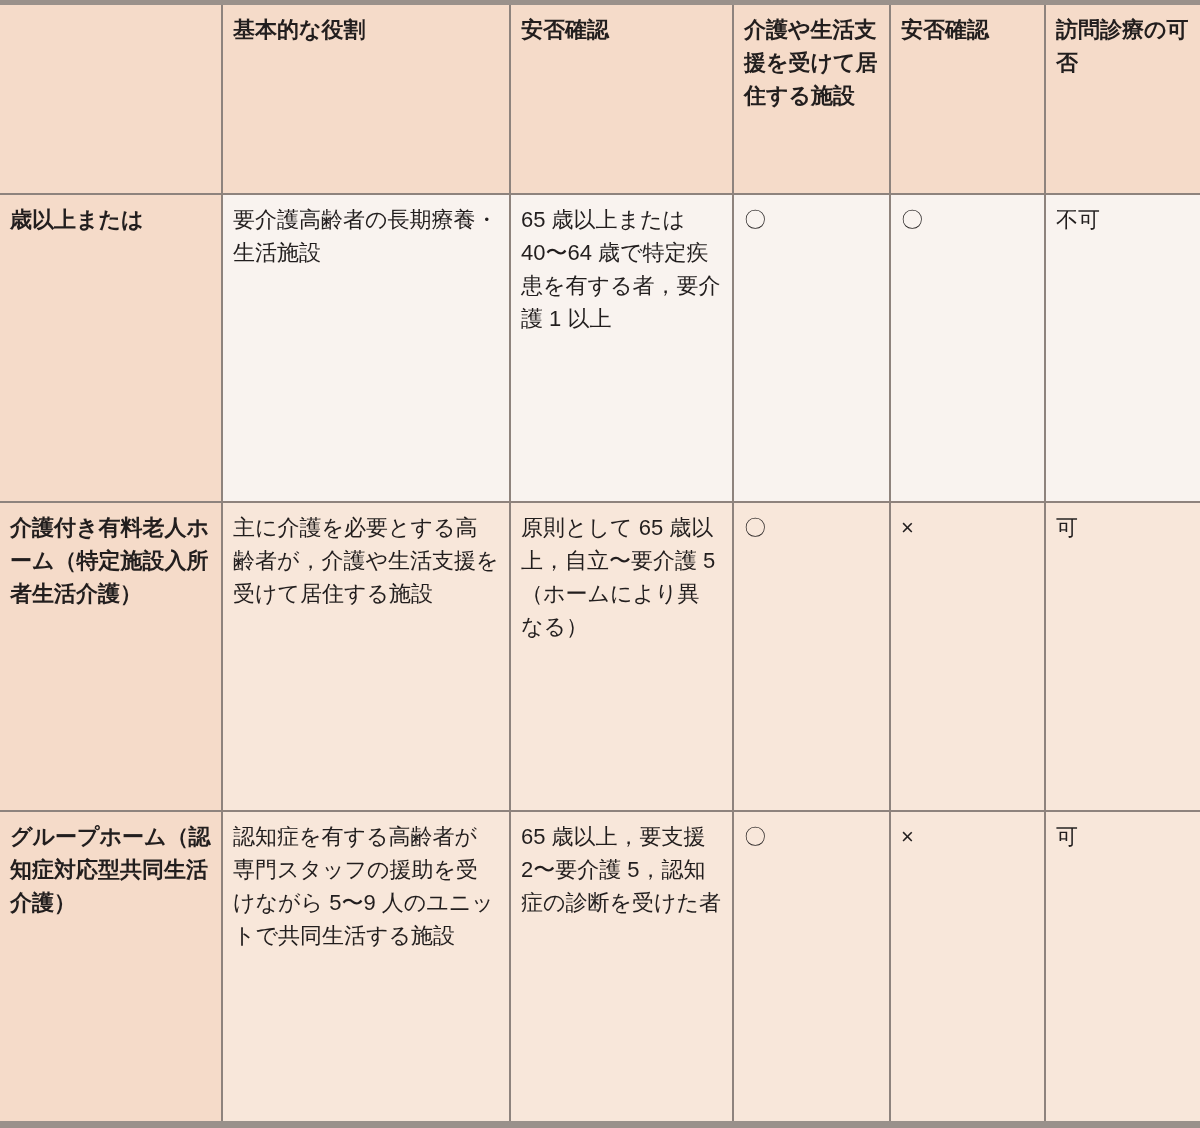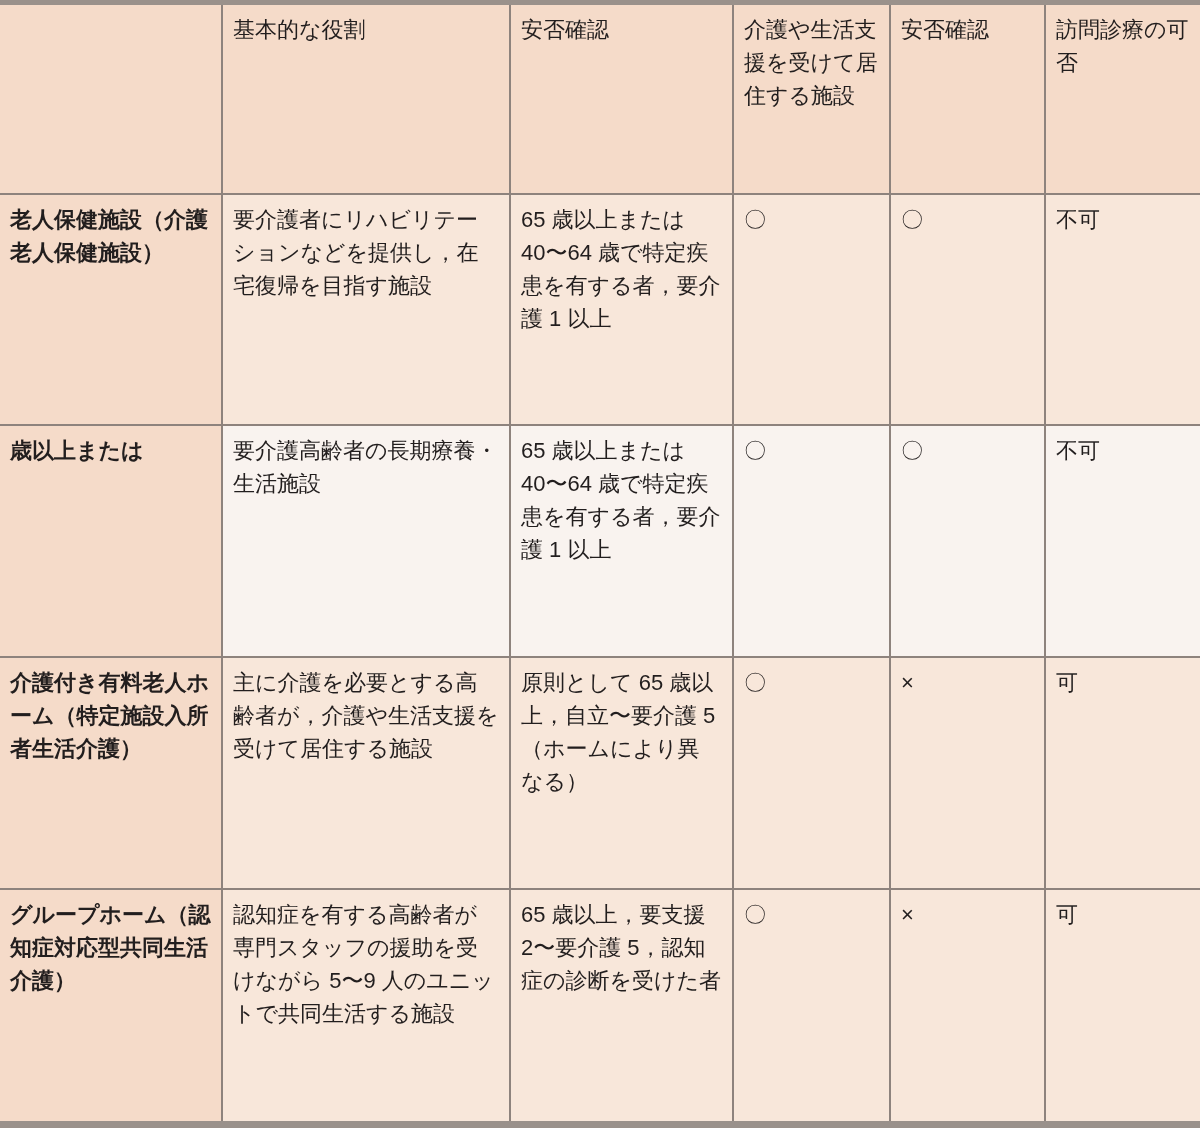--- a/index.html
+++ b/index.html
@@ -20,21 +20,21 @@
     line-height:1.5;
     word-break:normal;
     overflow:hidden;
     box-sizing:border-box;
   }
   table.care tr>*:first-child{border-left:none;}
   table.care tr>*:last-child{border-right:none;}
   
   thead th{
     background:#f5dbc9;
-    font-weight:400;
+    font-weight:700;
     font-size:24px;
     line-height:1.45;
     text-align:center;
     vertical-align:middle;
     padding:6px 6px;
   }
   
   td.facility{
     background:#f5dbc9;
     font-weight:700;
@@ -62,28 +62,20 @@
       <tr style="height:191px">
         <th></th>
         <th>基本的な役割</th>
         <th>安否確認</th>
         <th>介護や生活支援を受けて居住する施設</th>
         <th>安否確認</th>
         <th>訪問診療の可否</th>
       </tr>
     </thead>
     <tbody>
-      <tr class="row-pink" style="height:140px">
-        <td class="facility">老人保健施設（介護老人保健施設）</td>
-        <td class="body">要介護者にリハビリテーションなどを提供し，在宅復帰を目指す施設</td>
-        <td class="body">65 歳以上または 40〜64 歳で特定疾患を有する者，要介護 1 以上</td>
-        <td class="body mark">〇</td>
-        <td class="body mark">〇</td>
-        <td class="body">不可</td>
-      </tr>
       <tr class="row-cream" style="height:140px">
         <td class="facility">歳以上または</td>
         <td class="body">要介護高齢者の長期療養・生活施設</td>
         <td class="body">65 歳以上または 40〜64 歳で特定疾患を有する者，要介護 1 以上</td>
         <td class="body mark">〇</td>
         <td class="body mark">〇</td>
         <td class="body">不可</td>
       </tr>
       <tr class="row-pink" style="height:140px">
         <td class="facility">介護付き有料老人ホーム（特定施設入所者生活介護）</td>

